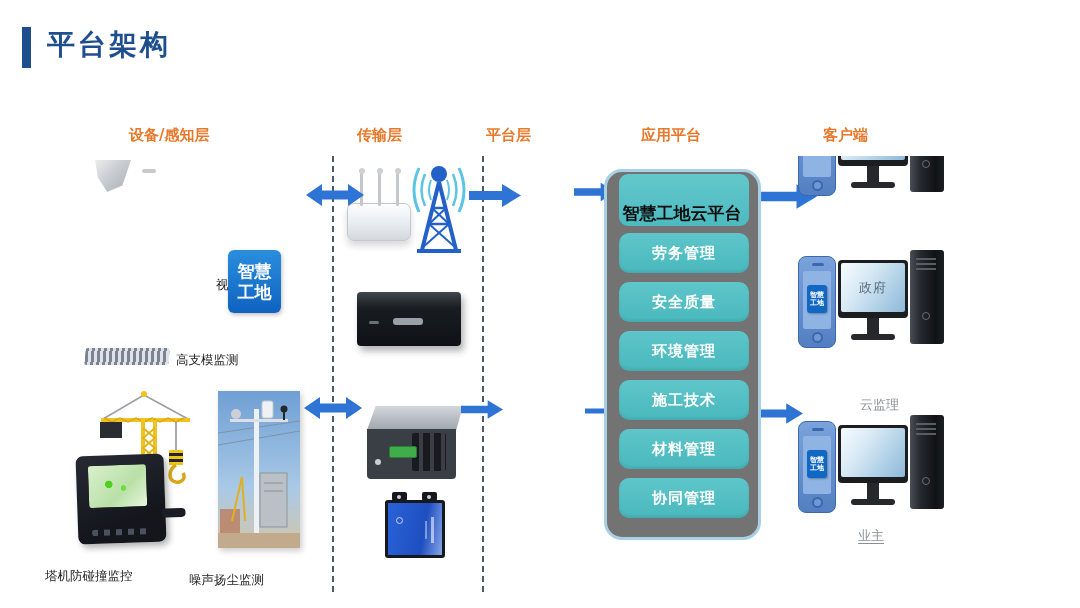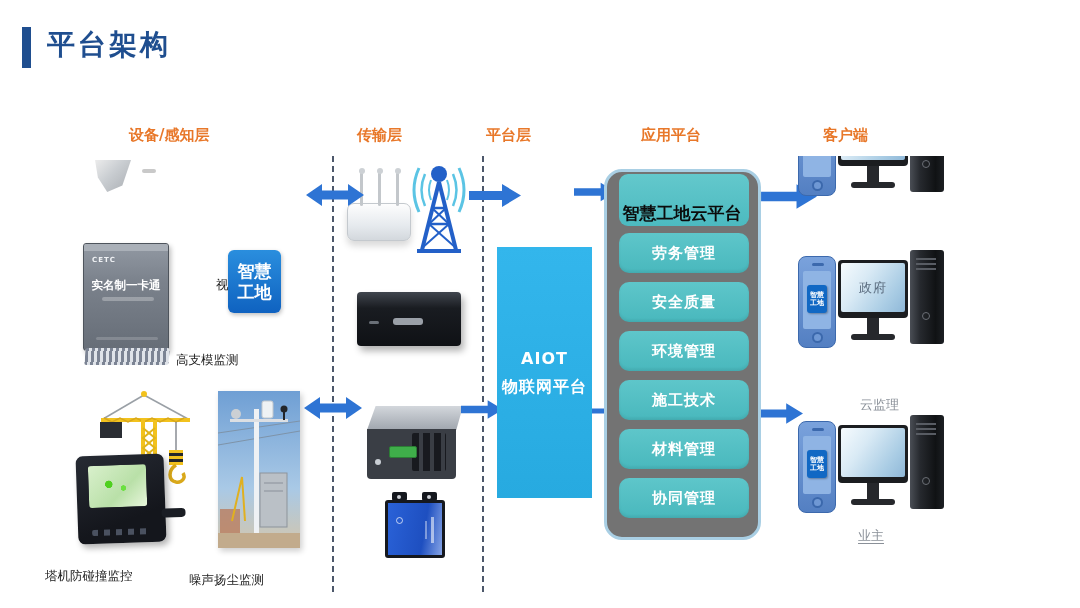--- a/index.html
+++ b/index.html
@@ -161,27 +161,20 @@
   <div class="layer-header lh-platform">平台层</div>
   <div class="layer-header lh-app">应用平台</div>
   <div class="layer-header lh-client">客户端</div>
 
   <div class="dash-line dash-1"></div>
   <div class="dash-line dash-2"></div>
 
   <div class="camera-part"></div>
   <div class="camera-dash"></div>
 
-  <div class="card-reader">
-    <div class="top-strip"></div>
-    <div class="brand">CETC</div>
-    <div class="cr-label">实名制一卡通</div>
-    <div class="cr-subline"></div>
-    <div class="cr-footline"></div>
-  </div>
   <div class="cr-cables"></div>
 
   <div class="small-label video-label">视频监控</div>
 
   <div class="site-logo">
     <span>智慧</span>
     <span>工地</span>
   </div>
 
   <div class="small-label formwork-label">高支模监测</div>
@@ -320,24 +313,20 @@
     <svg width="30" height="26" viewBox="0 0 52 27">
         <polygon points="0,9 33,9 33,2 52,13.5 33,25 33,18 0,18" fill="#2E74D4"></polygon>
       </svg>
   </div>
   <div class="arrow" style="left:757px;top:400px;">
     <svg width="46" height="27" viewBox="0 0 52 27">
         <polygon points="0,9 33,9 33,2 52,13.5 33,25 33,18 0,18" fill="#2E74D4"></polygon>
       </svg>
   </div>
 
-  <div class="aiot-box">
-    <span>AIOT</span>
-    <span>物联网平台</span>
-  </div>
 
   <div class="app-panel">
     <div class="app-header"></div>
     <div class="app-title">智慧工地云平台</div>
     <div class="app-btn ab-0">劳务管理</div>
     <div class="app-btn ab-1">安全质量</div>
     <div class="app-btn ab-2">环境管理</div>
     <div class="app-btn ab-3">施工技术</div>
     <div class="app-btn ab-4">材料管理</div>
     <div class="app-btn ab-5">协同管理</div>

